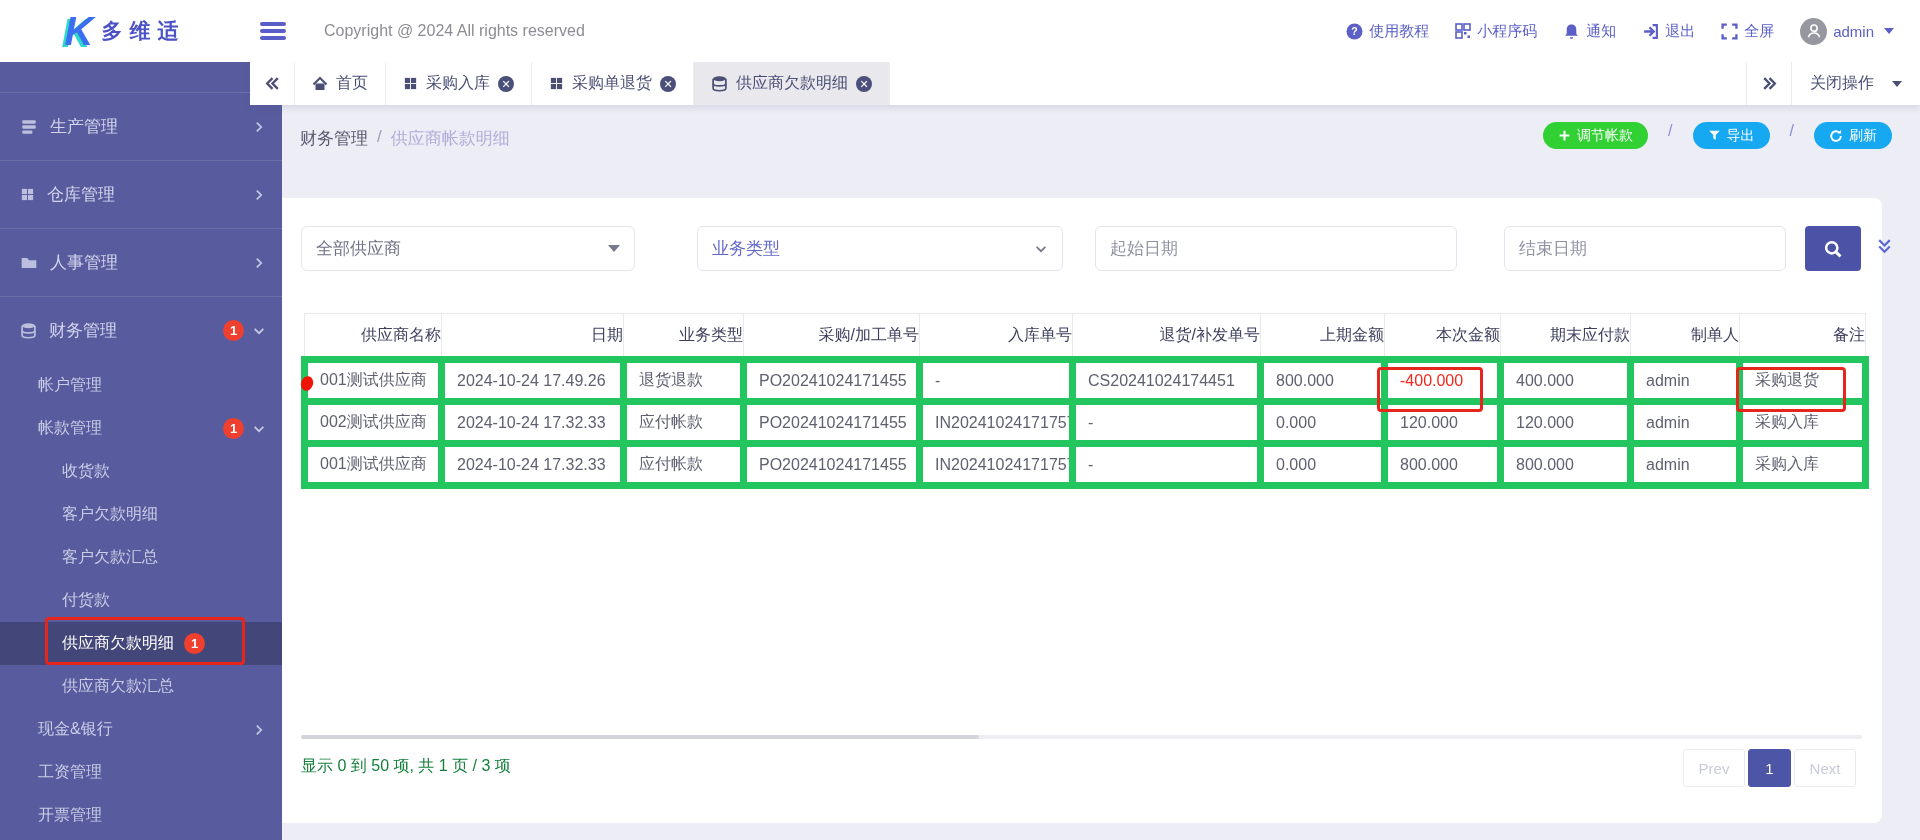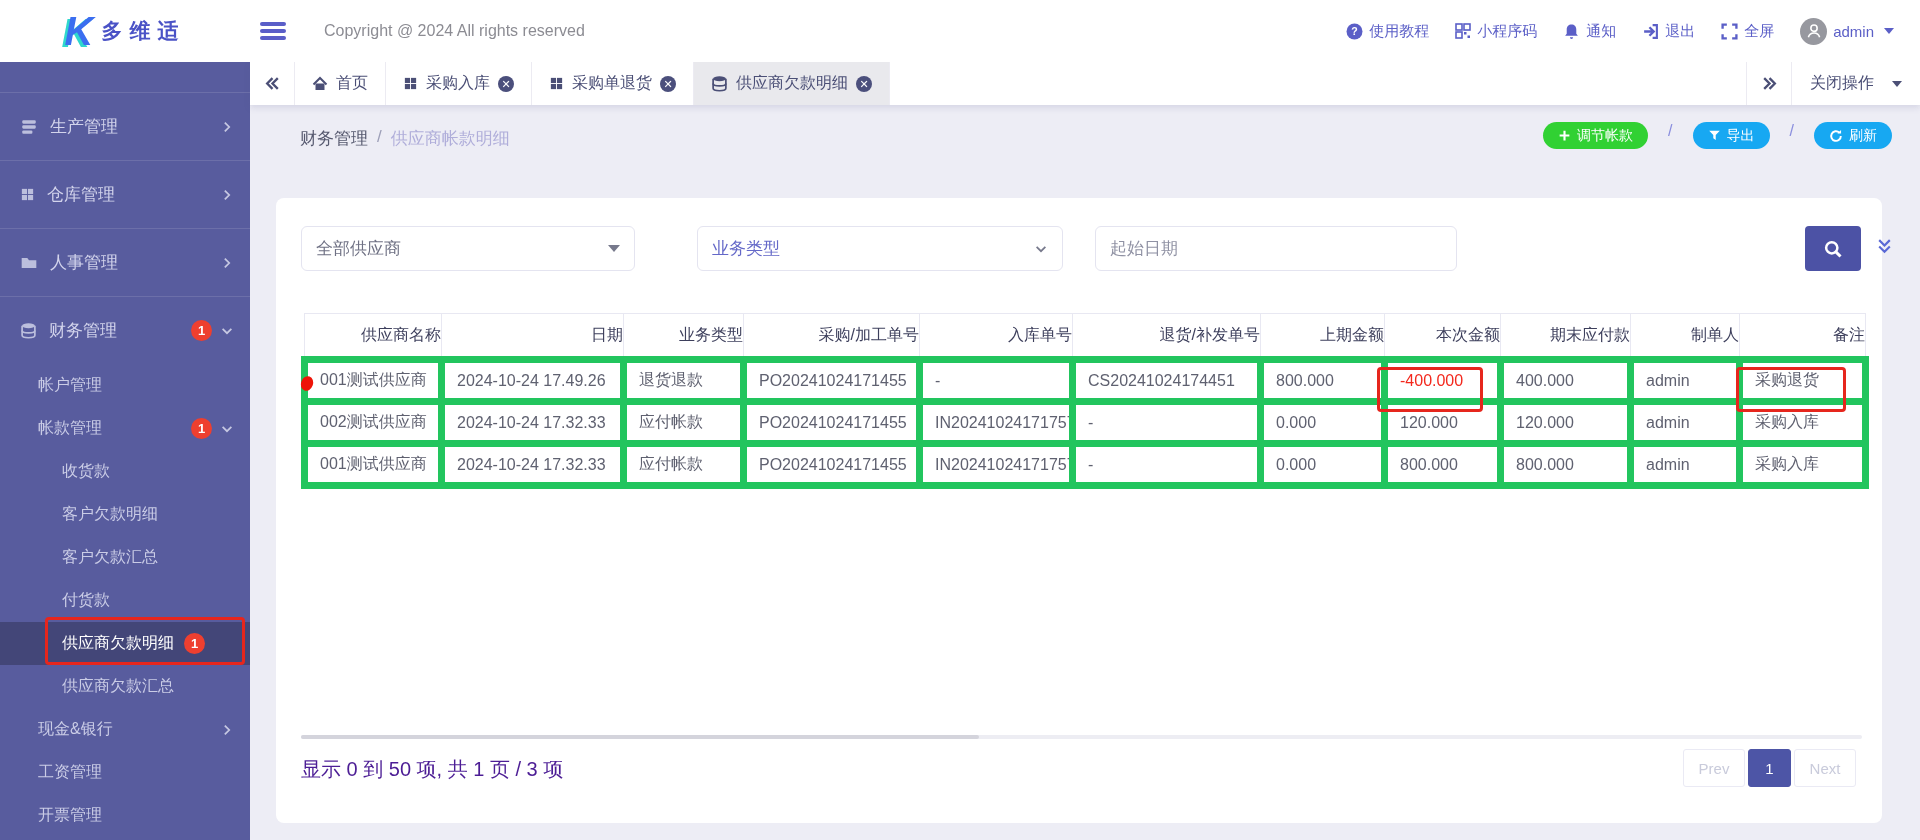--- a/index.html
+++ b/index.html
@@ -21,21 +21,21 @@
   .hamburger i { display:block; height:4px; border-radius:2px; background:#5a5ec8; }
   .copyright { color:#8c8c93; font-size:16px; margin-left:18px; }
   .top-links { margin-left:auto; display:flex; align-items:center; gap:26px;
     padding-right:26px; color:#5b5fc7; font-size:15px; }
   .top-link { display:flex; align-items:center; gap:6px; cursor:pointer; }
   .avatar { width:27px; height:27px; border-radius:50%; background:#97989f;
     display:flex; align-items:center; justify-content:center; }
   .caret-down { display:inline-block; width:0; height:0; border-left:5px solid transparent;
     border-right:5px solid transparent; border-top:6px solid #5b5fc7; margin-left:4px; }
   
-  .sidebar { position:absolute; top:62px; left:0; width:250px; height:778px;
+  .sidebar { position:absolute; top:62px; left:0; width:282px; height:778px;
     background:#585c9e; z-index:10; padding-top:30px; }
   .s-item { display:flex; align-items:center; position:relative; color:#d3d4ec; cursor:pointer; }
   .s-item.lv1 { height:68px; border-top:1px solid rgba(255,255,255,.12);
     padding-left:20px; gap:12px; font-size:17px; }
   .s-item.lv2 { height:43px; padding-left:38px; font-size:16px; color:#cacce6; }
   .s-item.lv3 { height:43px; padding-left:62px; font-size:16px; color:#cacce6; }
   .s-item.active { background:rgba(0,0,0,.24); color:#ffffff; }
   .s-icon { display:flex; color:#bcbfdd; }
   .chev { position:absolute; right:16px; display:flex; color:#c6c8e2; }
   .badge { min-width:21px; height:21px; border-radius:50%; background:#ee3f2f;
@@ -93,21 +93,21 @@
     border-collapse:collapse; table-layout:fixed; }
   .grid th { height:46px; text-align:right; padding-left:12px; font-weight:normal;
     color:#3d3f5c; font-size:16px; border:1px solid #e8e8f2; background:#fff; }
   .grid td { height:42px; padding-left:12px; color:#5f6170; font-size:16px;
     border:7px solid #22c55e; white-space:nowrap; overflow:hidden; }
   .grid td.red { color:#f3281d; }
   
   .hscroll { position:absolute; left:25px; top:537px; width:1561px; height:4px;
     background:#ededf3; border-radius:2px; }
   .hscroll .thumb { width:678px; height:4px; background:#d4d4dc; border-radius:2px; }
-  .summary { position:absolute; left:25px; top:558px; font-size:20px; color:#4c1d95; }
+  .summary { position:absolute; left:25px; top:558px; font-size:16px; color:#15803d; }
   .pagination { position:absolute; left:1407px; top:551px; display:flex; gap:3px; }
   .page-btn { width:62px; height:38px; border:1px solid #eaeaf4; border-radius:3px;
     background:#fff; color:#c9cbdb; font-size:15px; display:flex; align-items:center;
     justify-content:center; cursor:default; font-family:"Liberation Sans",sans-serif; }
   .page-btn.current { width:43px; background:#4d55a6; border-color:#4d55a6;
     color:#fff; cursor:pointer; }
   
   .anno-box { position:absolute; border:3px solid #e6261d; border-radius:4px;
     z-index:30; pointer-events:none; }
   .anno-dot { position:absolute; width:12px; height:15px; background:#ee1408;
@@ -417,20 +417,23 @@
       <span id="sel2-chev">
           <span class="" style="display: flex;">
             <svg width="14" height="14" viewBox="0 0 16 16" fill="none" xmlns="http://www.w3.org/2000/svg">
               <path d="M3 5.5l5 5 5-5" stroke="#77798c" stroke-width="2"></path>
             </svg>
           </span>
         </span>
     </div>
     <div class="fbox date1">
       <span>起始日期</span>
+    </div>
+    <div class="fbox date2">
+      <span>结束日期</span>
     </div>
     <button class="search-btn" id="search-btn">
         <span class="" style="display: flex;">
           <svg width="20" height="20" viewBox="0 0 16 16" fill="none" xmlns="http://www.w3.org/2000/svg">
             <circle cx="7" cy="7" r="4.5" stroke="#fff" stroke-width="2"></circle>
             <path d="M10.5 10.5 14 14" stroke="#fff" stroke-width="2.4"></path>
           </svg>
         </span>
       </button>
     <span class="dbl-chev" id="dbl-chev">

